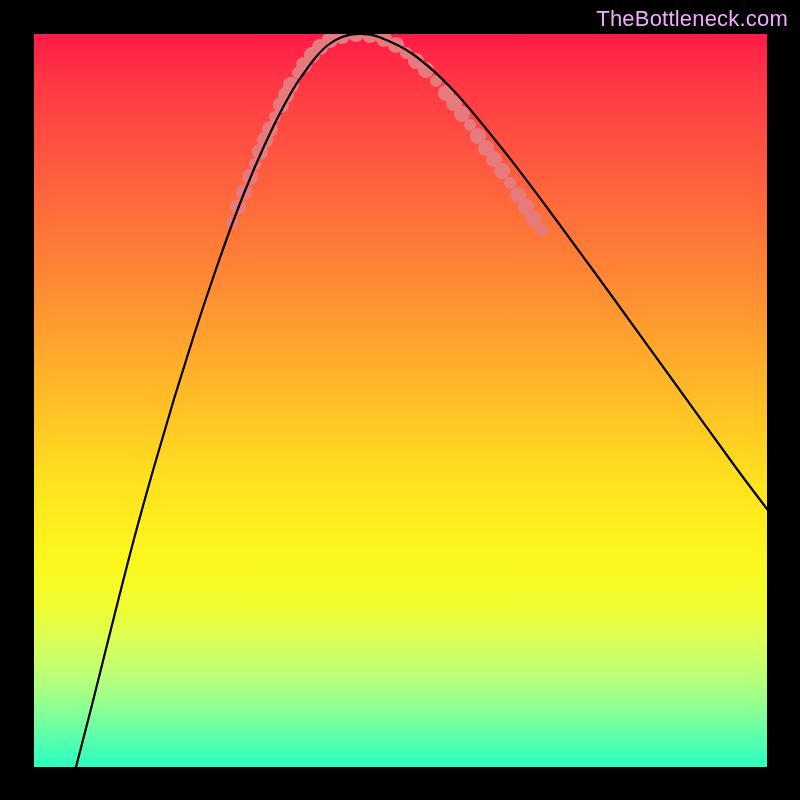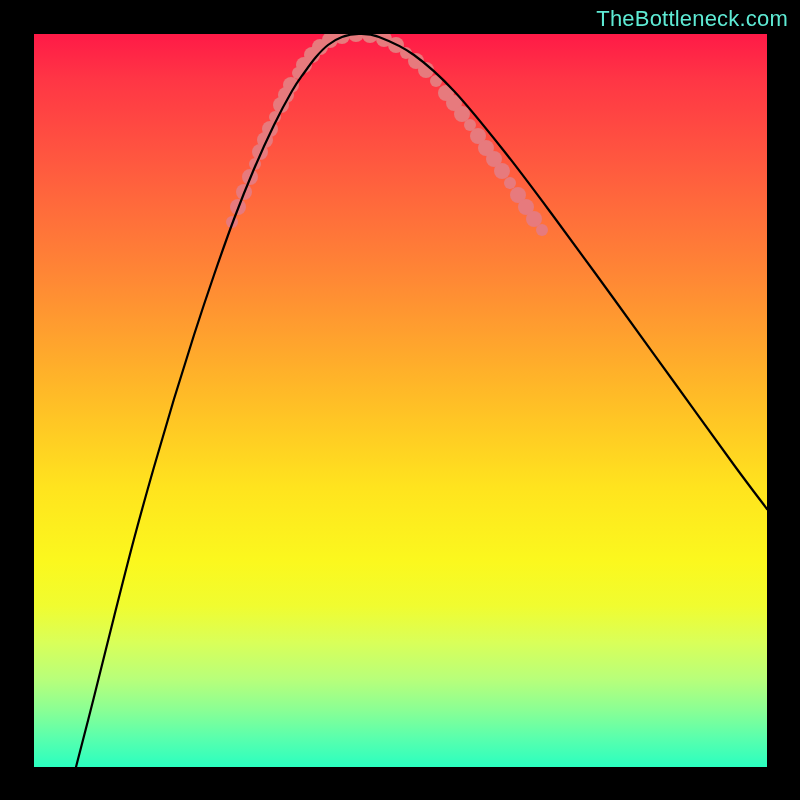--- a/index.html
+++ b/index.html
@@ -44,21 +44,21 @@
       #b8ff7a 88%,
       #8dff93 92%,
       #5affad 96%,
       #2affc0 100%
     );
   }
   .watermark {
     position: absolute;
     top: 6px;
     right: 12px;
-    color: #5eead4;
+    color: #f0abfc;
     font-size: 22px;
     letter-spacing: 0.2px;
     font-weight: 500;
     user-select: none;
   }
   svg.curve {
     position: absolute;
     inset: 0;
   }
 </style>

